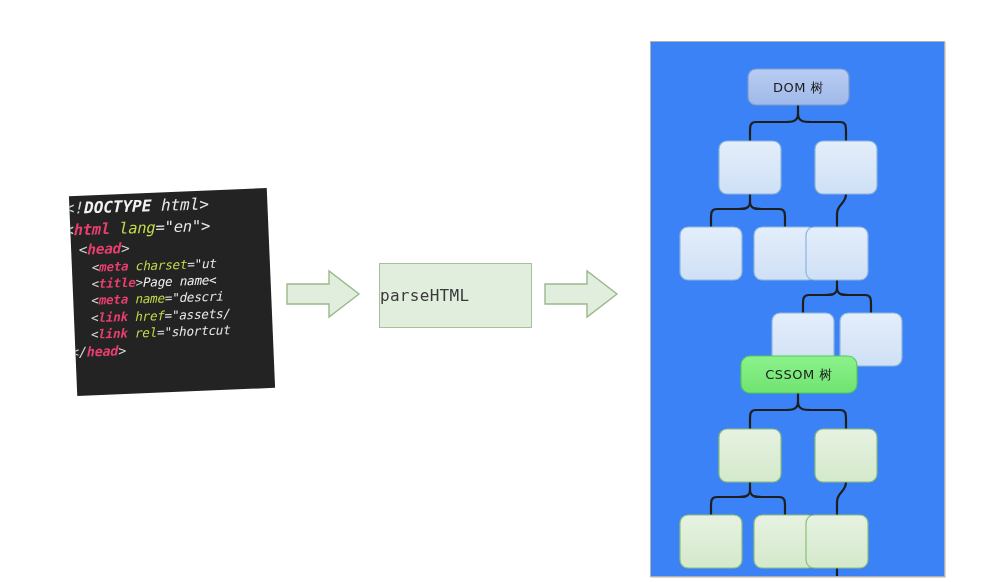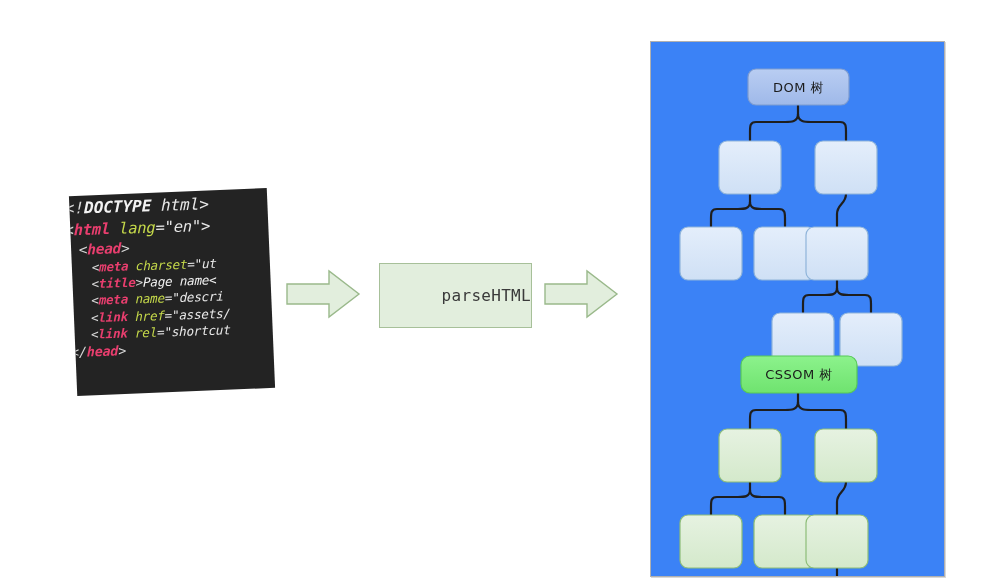--- a/index.html
+++ b/index.html
@@ -63,21 +63,21 @@
   #parse-box {
     position: absolute;
     left: 379px;
     top: 263px;
     width: 151px;
     height: 63px;
     background: #e2eedd;
     border: 1px solid #a7c099;
     display: flex;
     align-items: center;
-    justify-content: flex-end;
+    justify-content: flex-start;
     font-family: "DejaVu Sans Mono", monospace;
     font-size: 16px;
     color: #3a3a3a;
     letter-spacing: 0.3px;
   }
 
   
   #tree-panel {
     position: absolute;
     left: 650px;

